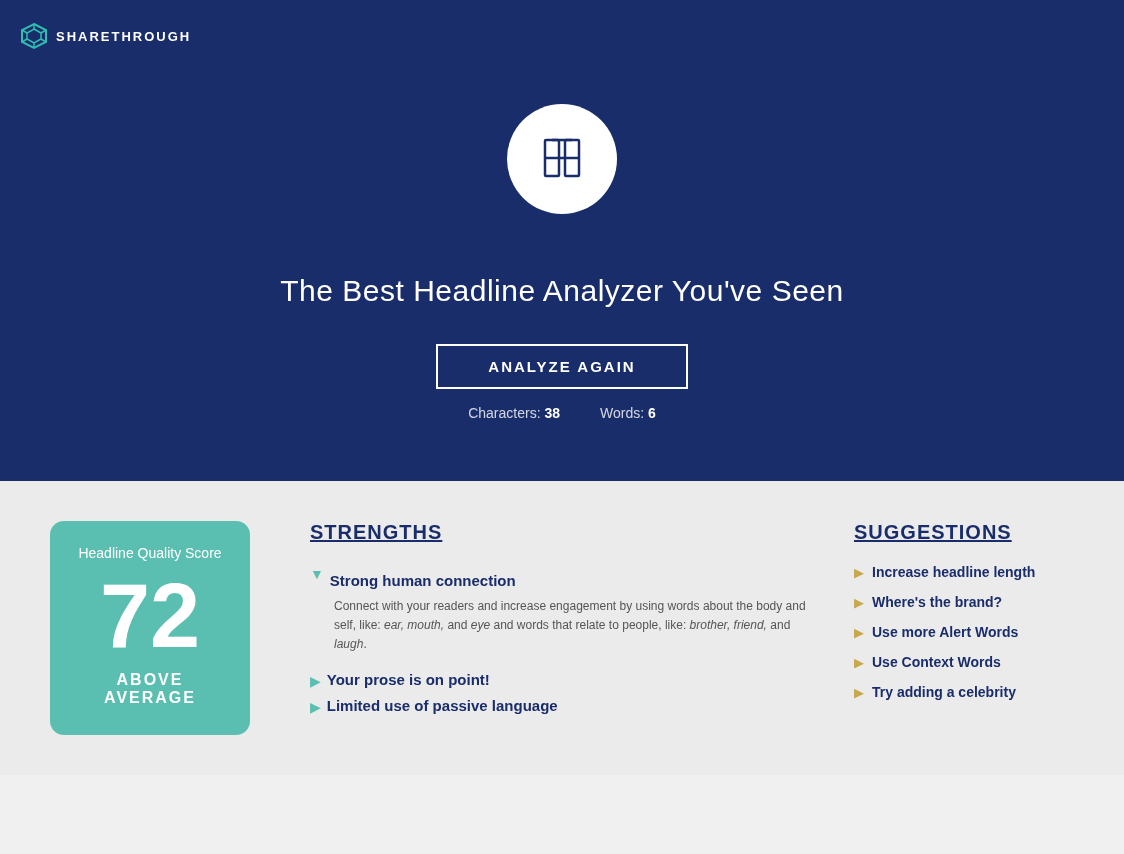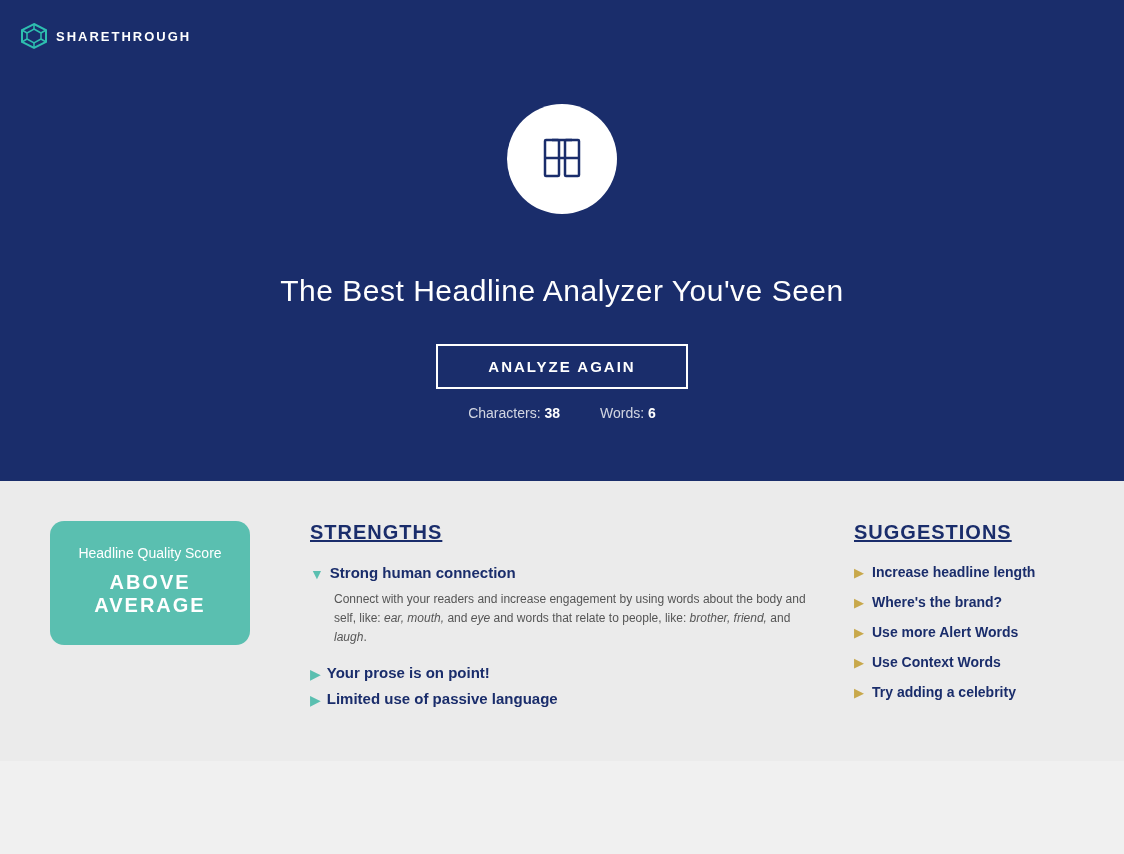--- a/index.html
+++ b/index.html
@@ -103,21 +103,21 @@
       font-weight: normal;
       margin-bottom: 10px;
     }
     .score-number {
       font-size: 90px;
       font-weight: bold;
       line-height: 1;
       margin-bottom: 10px;
     }
     .score-rating {
-      font-size: 20px;
+      font-size: 16px;
       font-weight: bold;
       letter-spacing: 2px;
     }
 
     
     .strengths-section {
       flex: 1;
       padding: 0 40px;
     }
     .section-title {
@@ -143,20 +143,21 @@
     .chevron-right {
       color: #5abfb0;
       font-size: 14px;
       margin-top: 2px;
       flex-shrink: 0;
     }
     .strength-title {
       font-size: 15px;
       font-weight: bold;
       color: #1a2d6b;
+      margin-top: 8px;
     }
     .strength-desc {
       font-size: 12px;
       color: #555;
       margin-left: 24px;
       margin-bottom: 16px;
       line-height: 1.6;
     }
     .strength-desc em { font-style: italic; }
     .strength-item {
@@ -238,20 +239,21 @@
       <strong>6</strong>
     </span>
   </div>
 </div>
 
 <div class="bottom">
 
   <div class="score-section">
     <div class="score-box">
       <div class="score-label">Headline Quality Score</div>
+      <div class="score-number">72</div>
       <div class="score-rating">ABOVE AVERAGE</div>
     </div>
   </div>
 
   <div class="strengths-section">
     <div class="section-title">STRENGTHS</div>
 
     <div class="strength-main">
       <span class="chevron-down">▼</span>
       <span class="strength-title">Strong human connection</span>

